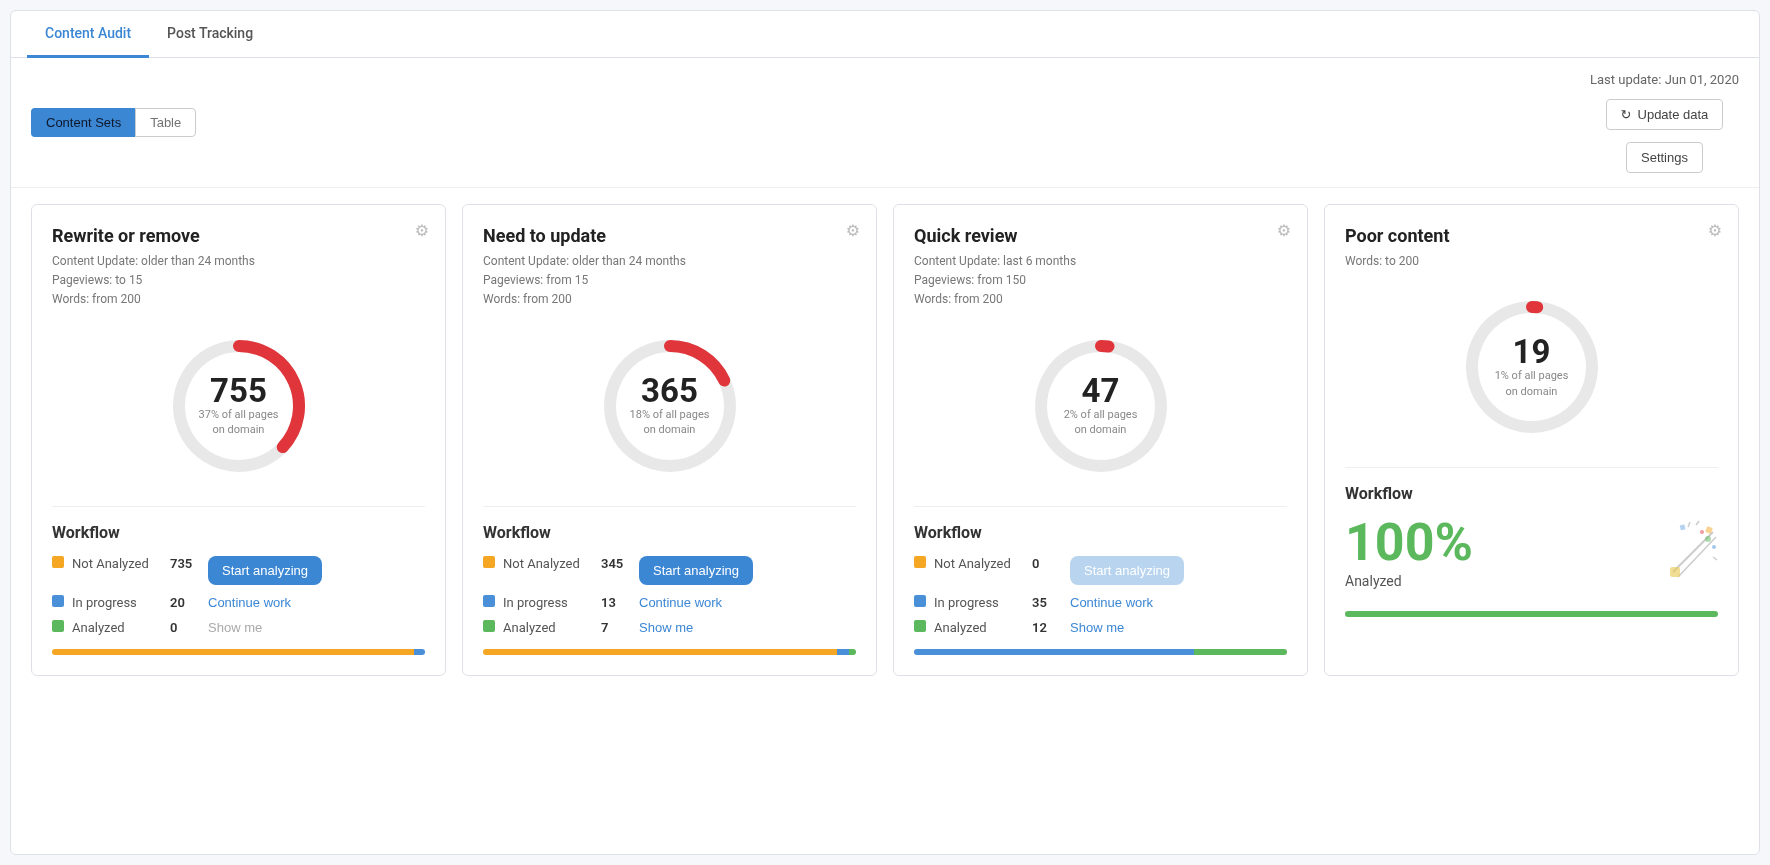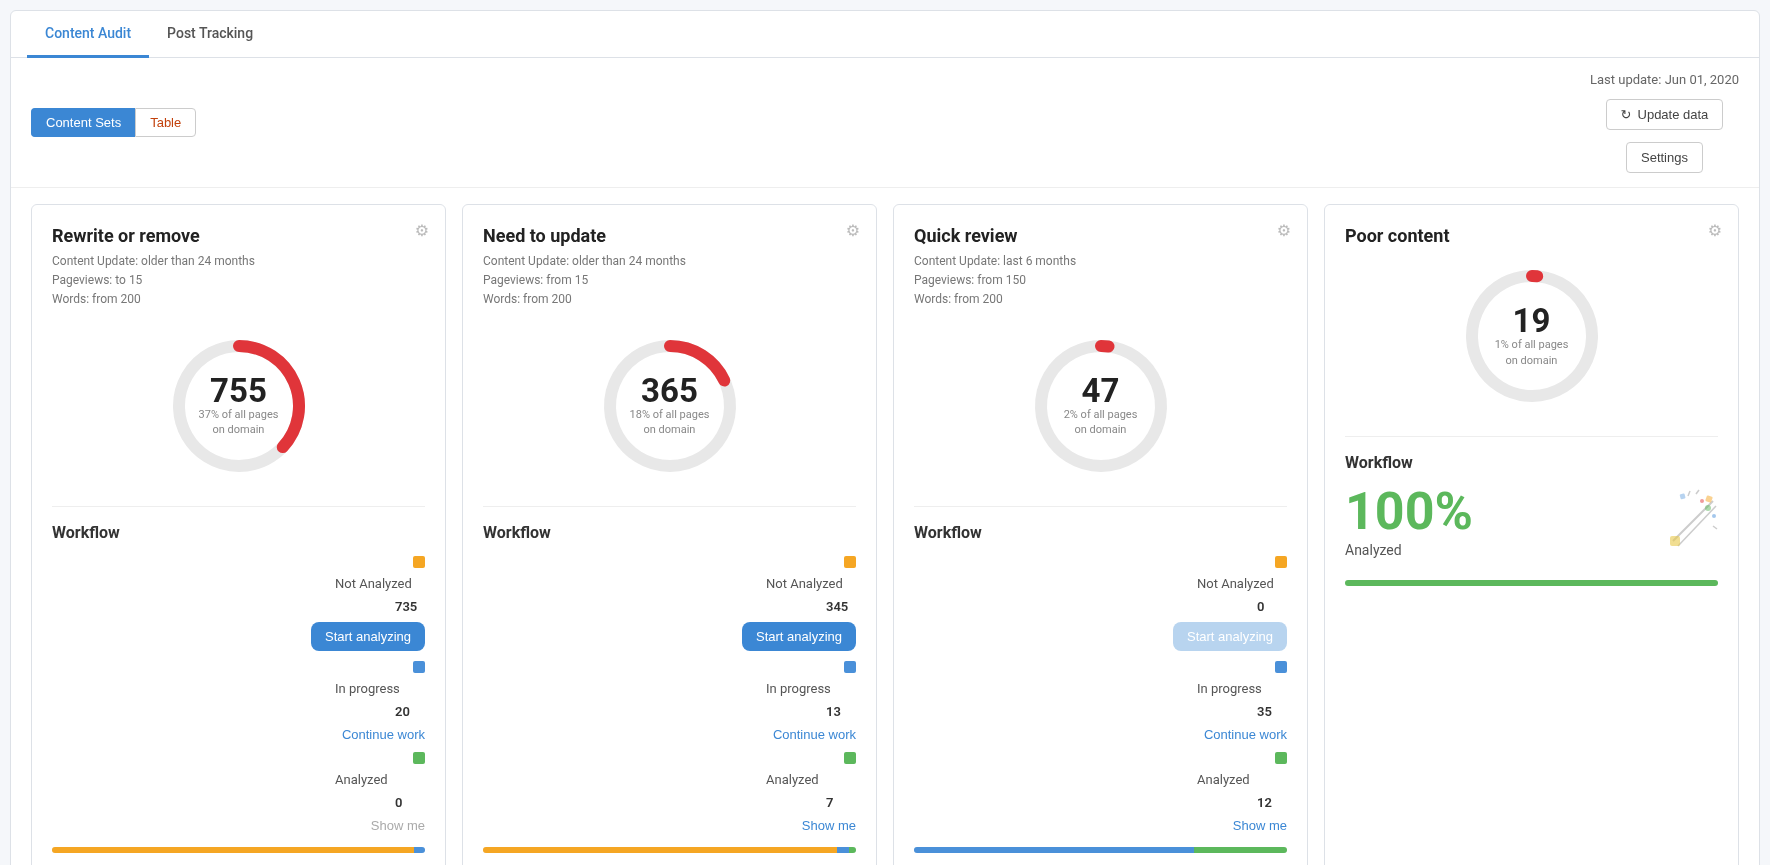--- a/index.html
+++ b/index.html
@@ -42,30 +42,30 @@
       align-items: center;
       padding: 14px 20px;
       border-bottom: 1px solid #eee;
     }
     .view-btn {
       padding: 6px 14px;
       font-size: 13px;
       border: 1px solid #ccc;
       background: #fff;
       cursor: pointer;
-      color: #c2410c;
+      color: #737373;
     }
     .view-btn:first-child {
       border-radius: 4px 0 0 4px;
       background: #fff;
       border-right: none;
     }
     .view-btn.active {
       background: #3b87d4;
-      color: #ffffff;
+      color: #0f172a;
       border-color: #3b87d4;
     }
     .view-btn:last-child {
       border-radius: 0 4px 4px 0;
     }
     .toolbar-right {
       margin-left: auto;
       display: flex;
       align-items: center;
       gap: 12px;
@@ -156,24 +156,23 @@
       margin: 12px 0 16px;
     }
     .workflow-title {
       font-size: 16px;
       font-weight: 700;
       margin-bottom: 14px;
     }
     
     .workflow-row {
       display: flex;
-      align-items: flex-end;
+      align-items: flex-start;
       margin-bottom: 10px;
       gap: 8px;
-      flex-direction: column;
     }
     .color-dot {
       width: 12px;
       height: 12px;
       border-radius: 2px;
       flex-shrink: 0;
     }
     .dot-orange { background: #f5a623; }
     .dot-blue { background: #4a90d9; }
     .dot-green { background: #5cb85c; }
@@ -423,20 +422,23 @@
 
     <div class="progress-bar-container">
       <div class="progress-segment" style="width:0%;background:#f5a623;"></div>
           <div class="progress-segment" style="width:75%;background:#4a90d9;"></div>
           <div class="progress-segment" style="width:25%;background:#5cb85c;"></div>
     </div>
   </div>
       <div class="card">
     <span class="card-gear">⚙</span>
     <div class="card-title">Poor content</div>
+    <div class="card-meta">
+          <div>Words: to 200</div>
+        </div>
     <div class="donut-container">
 
     <svg class="donut-svg" viewBox="0 0 160 160" xmlns="http://www.w3.org/2000/svg">
       <path d="M 80 20 A 60 60 0 1 1 79.98952802454119 20.000000913852254" fill="none" stroke="#e8e8e8" stroke-width="12" stroke-linecap="round"></path>
       <path d="M 80 20 A 60 60 0 0 1 85.22934456485949 20.228318114495266" fill="none" stroke="#e0353a" stroke-width="12" stroke-linecap="round"></path>
     </svg>
 
       <div class="donut-center">
         <span class="donut-number">19</span>
         <div class="donut-label">1% of all pages<br>on domain</div>

